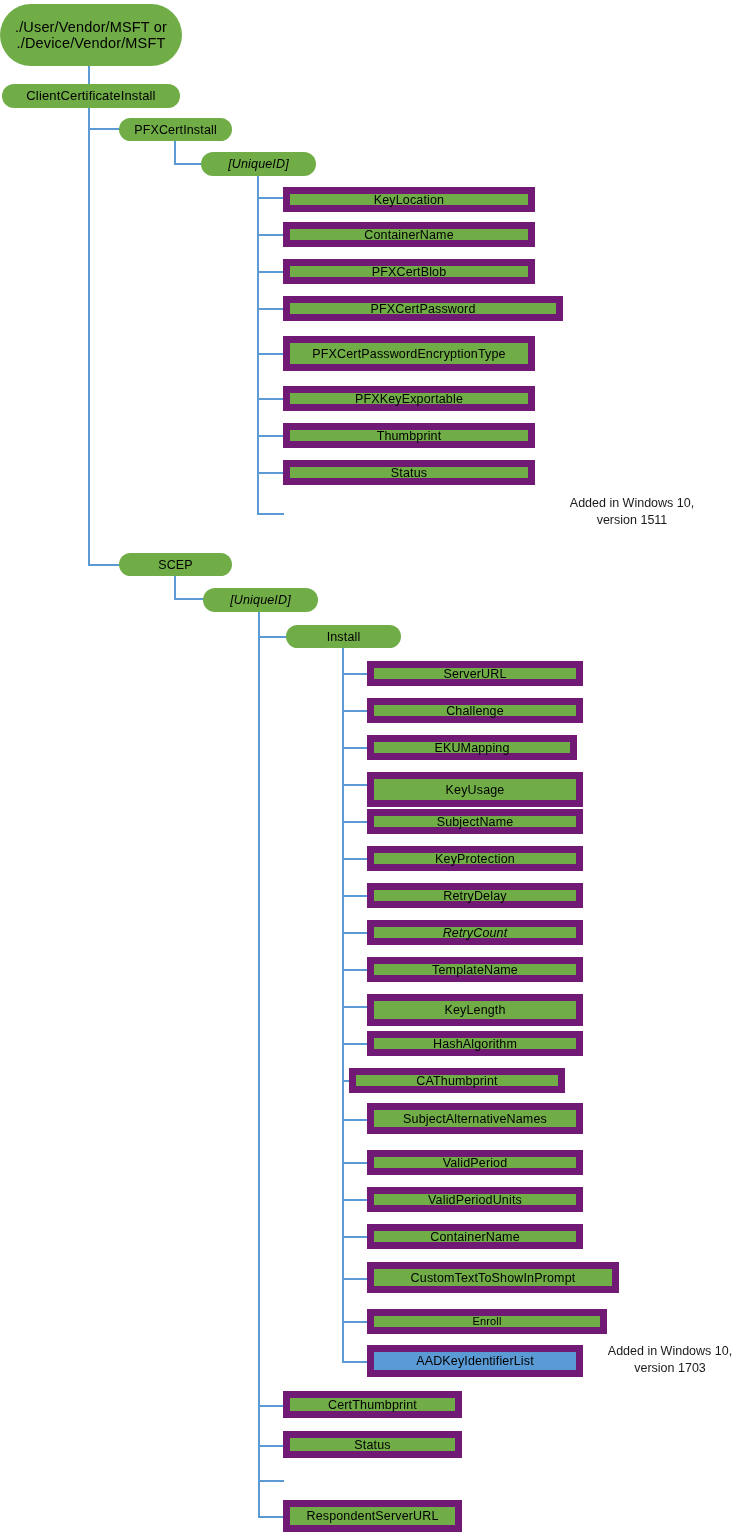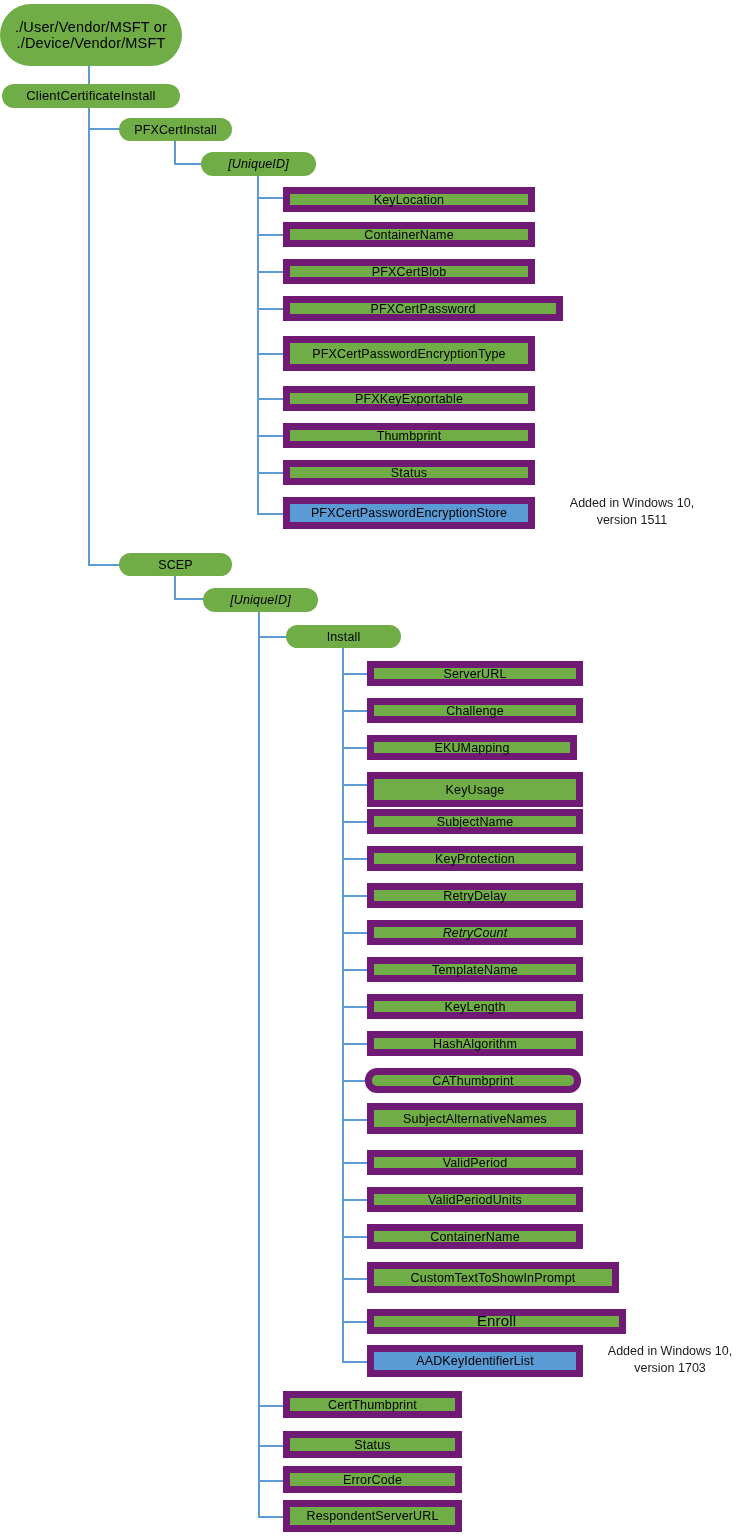--- a/index.html
+++ b/index.html
@@ -98,21 +98,20 @@
   <div class="hline" style="left:257px; top:398px; width:27px; height:2px;"></div>
   <div class="node rect green" style="left:283px; top:386px; width:252px; height:25px; font-size:12.5px;">PFXKeyExportable</div>
 
   <div class="hline" style="left:257px; top:435px; width:27px; height:2px;"></div>
   <div class="node rect green" style="left:283px; top:423px; width:252px; height:25px; font-size:12.5px;">Thumbprint</div>
 
   <div class="hline" style="left:257px; top:472px; width:27px; height:2px;"></div>
   <div class="node rect green" style="left:283px; top:460px; width:252px; height:25px; font-size:12.5px;">Status</div>
 
   <div class="hline" style="left:257px; top:513px; width:27px; height:2px;"></div>
-  <div class="node rect blue" style="left:283px; top:497px; width:252px; height:32px; font-size:12.5px;">PFXCertPasswordEncryptionStore</div>
 
   <div class="annotation" style="left:544px; top:495px; width:176px;">Added in Windows 10,
 version 1511</div>
 
   <div class="hline" style="left:88px; top:564px; width:33px; height:2px;"></div>
 
   <div class="node pill green" style="left:119px; top:553px; width:113px; height:23px; font-size:12.5px;">SCEP</div>
 
   <div class="vline" style="left:174px; top:576px; width:2px; height:23px;"></div>
   <div class="hline" style="left:174px; top:598px; width:31px; height:2px;"></div>
@@ -147,57 +146,56 @@
   <div class="hline" style="left:342px; top:895px; width:26px; height:2px;"></div>
   <div class="node rect green" style="left:367px; top:883px; width:216px; height:25px; font-size:12.5px;">RetryDelay</div>
 
   <div class="hline" style="left:342px; top:932px; width:26px; height:2px;"></div>
   <div class="node rect green" style="left:367px; top:920px; width:216px; height:25px; font-size:12.5px;font-style:italic;">RetryCount</div>
 
   <div class="hline" style="left:342px; top:969px; width:26px; height:2px;"></div>
   <div class="node rect green" style="left:367px; top:957px; width:216px; height:25px; font-size:12.5px;">TemplateName</div>
 
   <div class="hline" style="left:342px; top:1006px; width:26px; height:2px;"></div>
-  <div class="node rect green" style="left:367px; top:994px; width:216px; height:25px; font-size:12.5px;">KeyLength</div>
+  <div class="node rect green" style="left:367px; top:994px; width:216px; height:32px; font-size:12.5px;">KeyLength</div>
 
   <div class="hline" style="left:342px; top:1043px; width:26px; height:2px;"></div>
   <div class="node rect green" style="left:367px; top:1031px; width:216px; height:25px; font-size:12.5px;">HashAlgorithm</div>
 
   <div class="hline" style="left:342px; top:1080px; width:26px; height:2px;"></div>
-  <div class="node rect green" style="left:365px; top:1068px; width:216px; height:25px; font-size:12.5px;border-radius:12px;">CAThumbprint</div>
+  <div class="node rect green" style="left:349px; top:1068px; width:216px; height:25px; font-size:12.5px;">CAThumbprint</div>
 
   <div class="hline" style="left:342px; top:1119px; width:26px; height:2px;"></div>
   <div class="node rect green" style="left:367px; top:1103px; width:216px; height:31px; font-size:12.5px;">SubjectAlternativeNames</div>
 
   <div class="hline" style="left:342px; top:1162px; width:26px; height:2px;"></div>
   <div class="node rect green" style="left:367px; top:1150px; width:216px; height:25px; font-size:12.5px;">ValidPeriod</div>
 
   <div class="hline" style="left:342px; top:1199px; width:26px; height:2px;"></div>
   <div class="node rect green" style="left:367px; top:1187px; width:216px; height:25px; font-size:12.5px;">ValidPeriodUnits</div>
 
   <div class="hline" style="left:342px; top:1236px; width:26px; height:2px;"></div>
   <div class="node rect green" style="left:367px; top:1224px; width:216px; height:25px; font-size:12.5px;">ContainerName</div>
 
   <div class="hline" style="left:342px; top:1278px; width:26px; height:2px;"></div>
   <div class="node rect green" style="left:367px; top:1262px; width:252px; height:31px; font-size:12.5px;">CustomTextToShowInPrompt</div>
 
   <div class="hline" style="left:342px; top:1321px; width:26px; height:2px;"></div>
-  <div class="node rect green" style="left:367px; top:1309px; width:259px; height:25px; font-size:15px;">Enroll</div>
+  <div class="node rect green" style="left:367px; top:1309px; width:240px; height:25px; font-size:11px;">Enroll</div>
 
   <div class="hline" style="left:342px; top:1361px; width:26px; height:2px;"></div>
   <div class="node rect blue" style="left:367px; top:1345px; width:216px; height:32px; font-size:12.5px;">AADKeyIdentifierList</div>
 
   <div class="annotation" style="left:592px; top:1343px; width:156px;">Added in Windows 10,
 version 1703</div>
 
   <div class="hline" style="left:258px; top:1405px; width:26px; height:2px;"></div>
   <div class="node rect green" style="left:283px; top:1391px; width:179px; height:27px; font-size:12.5px;">CertThumbprint</div>
 
   <div class="hline" style="left:258px; top:1445px; width:26px; height:2px;"></div>
   <div class="node rect green" style="left:283px; top:1431px; width:179px; height:27px; font-size:12.5px;">Status</div>
 
   <div class="hline" style="left:258px; top:1480px; width:26px; height:2px;"></div>
-  <div class="node rect green" style="left:283px; top:1466px; width:179px; height:27px; font-size:12.5px;">ErrorCode</div>
 
   <div class="hline" style="left:258px; top:1516px; width:26px; height:2px;"></div>
   <div class="node rect green" style="left:283px; top:1500px; width:179px; height:32px; font-size:12.5px;">RespondentServerURL</div>
 
 </div>
 
 </body></html>

